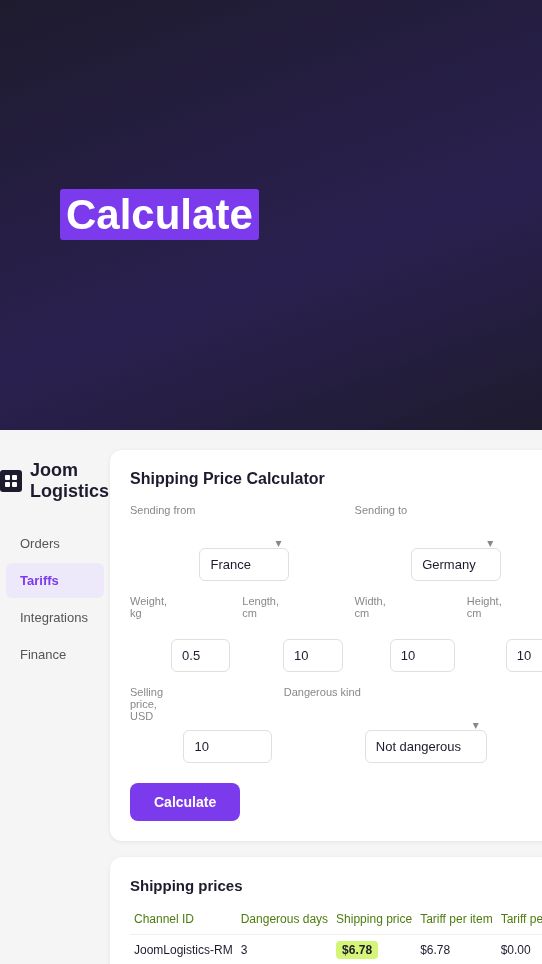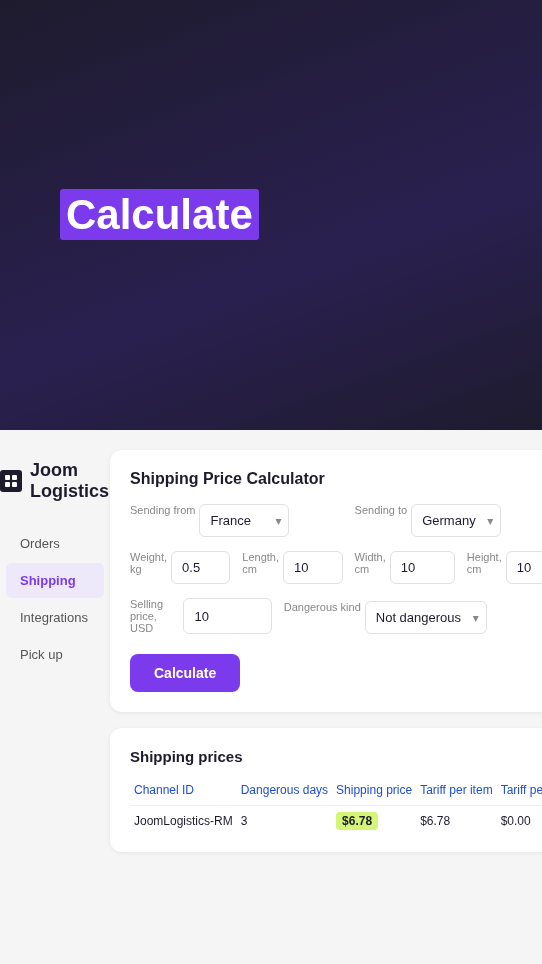--- a/index.html
+++ b/index.html
@@ -134,20 +134,21 @@
     .form-input, .form-select {
       border: 1px solid #e0e0e0;
       border-radius: 6px;
       padding: 8px 10px;
       font-size: 13px;
       color: #1e1b2e;
       background: #fff;
       outline: none;
       width: 100%;
       appearance: none;
+      margin-top: 44px;
       -webkit-appearance: none;
     }
     .select-wrapper {
       position: relative;
     }
     .select-wrapper::after {
       content: '▾';
       position: absolute;
       right: 8px;
       top: 50%;
@@ -181,21 +182,21 @@
       margin-bottom: 14px;
     }
     .results-table {
       width: 100%;
       border-collapse: collapse;
       font-size: 12px;
     }
     .results-table th {
       text-align: left;
       font-weight: 500;
-      color: #1d4ed8;
+      color: #4d7c0f;
       padding: 4px 4px 8px;
       border-bottom: 1px solid #f0f0f0;
       white-space: nowrap;
     }
     .results-table td {
       padding: 8px 4px 4px;
       color: #1e1b2e;
       font-size: 12px;
       white-space: nowrap;
       margin-left: 16px;
@@ -229,27 +230,27 @@
           <rect x="8" y="8" width="5" height="5" rx="1"></rect>
         </svg>
       </div>
       <span>Joom Logistics</span>
     </div>
     <nav class="sidebar-nav">
       <div class="sidebar-item">
         <span>Orders</span>
       </div>
       <div class="sidebar-item active">
-        <span>Shipping</span>
+        <span>Tariffs</span>
       </div>
       <div class="sidebar-item">
         <span>Integrations</span>
       </div>
       <div class="sidebar-item">
-        <span>Pick up</span>
+        <span>Finance</span>
       </div>
     </nav>
   </div>
 
   <div class="panel-area">
 
     <div class="panel">
       <div class="panel-title">Shipping Price Calculator</div>
 
       

